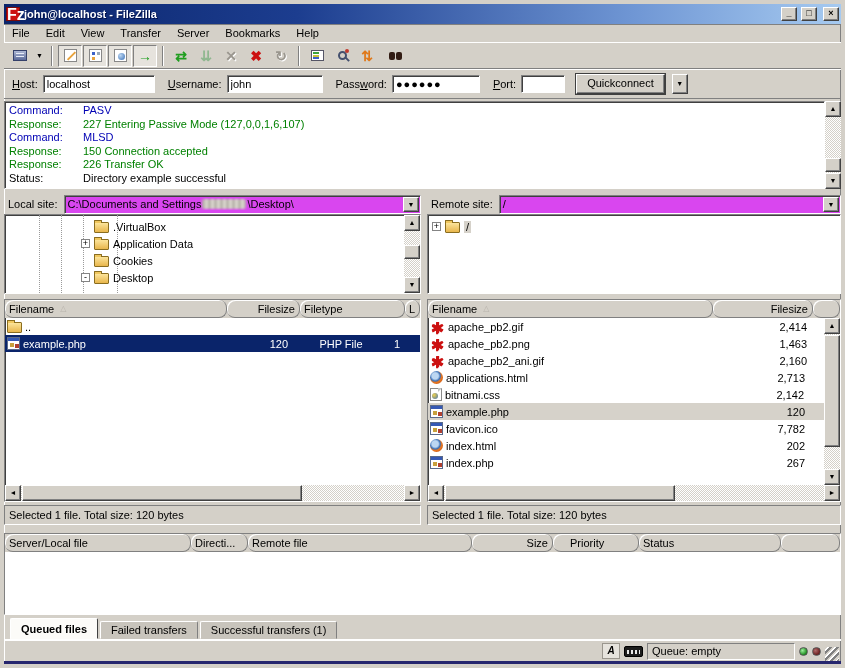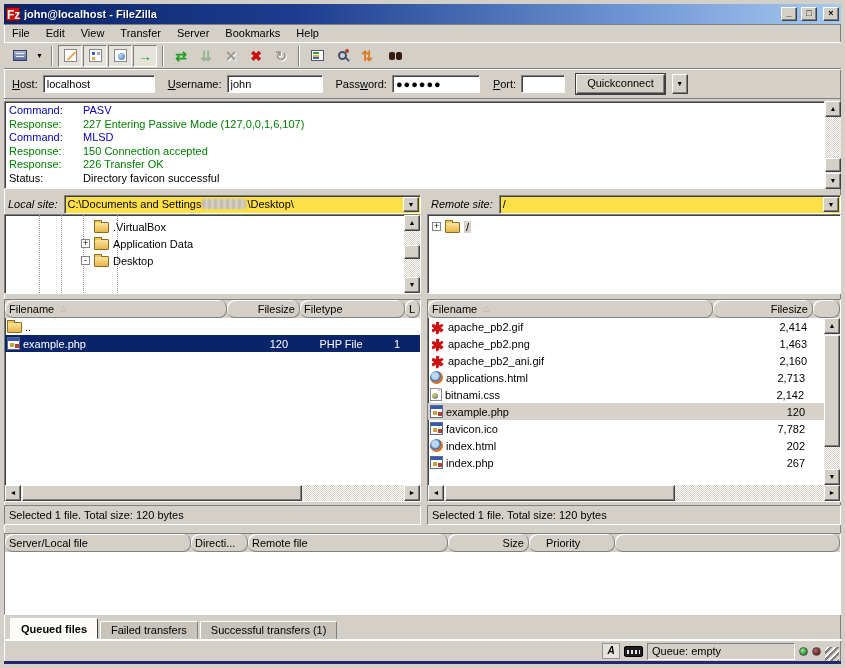--- a/index.html
+++ b/index.html
@@ -19,21 +19,21 @@
     overflow: hidden;
   }
   
   .titlebar {
     flex: none; height: 20px;
     background: linear-gradient(90deg, #0a246a 0%, #1c3d8f 35%, #6f96d4 75%, #a6caf0 100%);
     display: flex; align-items: center; padding: 0 2px; gap: 4px;
   }
   .app-icon {
     width: 14px; height: 14px; background: #cc1111; color: #fff;
-    font-weight: bold; font-size: 12px; line-height: 14px; text-align: center;
+    font-weight: bold; font-size: 16px; line-height: 14px; text-align: center;
     border: 1px solid #7a0a0a; flex: none;
   }
   .title-text { color: #fff; font-weight: bold; font-size: 11px; flex: 1 1 auto;
     white-space: nowrap; overflow: hidden; text-shadow: 1px 1px 0 #00104a; }
   .winbtn {
     width: 16px; height: 14px; flex: none;
     background: #d4d0c8; border: 1px solid; border-color: #fff #404040 #404040 #fff;
     box-shadow: inset -1px -1px 0 #808080;
     font-size: 9px; line-height: 11px; text-align: center; font-weight: bold;
   }
@@ -154,22 +154,22 @@
   .sb-btn.left { left: 0; top: 0; } .sb-btn.right { right: 0; top: 0; }
   .sb-thumb { position: absolute; background: #d4d0c8;
     border: 1px solid; border-color: #fff #404040 #404040 #fff;
     box-shadow: inset -1px -1px 0 #808080; }
   
   .band { flex: none; display: flex; }
   .band .left-col  { width: 417px; flex: none; display: flex; }
   .band .gap-col   { width: 6px; flex: none; }
   .band .right-col { width: 414px; flex: none; display: flex; }
   .band-site { height: 20px; margin-top: 5px; align-items: center; }
-  .site-label { flex: none; padding: 0 6px 0 4px; white-space: nowrap; font-style: italic; }
-  .combo { flex: 1 1 auto; display: flex; height: 19px; background: #fde047;
+  .site-label { flex: none; padding: 0 6px 0 4px; white-space: nowrap; }
+  .combo { flex: 1 1 auto; display: flex; height: 19px; background: #d946ef;
     border: 1px solid; border-color: #808080 #fff #fff #808080;
     box-shadow: inset 1px 1px 0 #404040; align-items: center; }
   .combo .cv { flex: 1 1 auto; padding-left: 3px; white-space: nowrap; overflow: hidden; display:flex; align-items:center;}
   .combo .cbtn { flex: none; width: 16px; height: 15px; margin-right: 1px;
     background: #d4d0c8; border: 1px solid; border-color: #fff #404040 #404040 #fff;
     box-shadow: inset -1px -1px 0 #808080;
     display: flex; align-items: center; justify-content: center; }
   .blurred { display: inline-block; width: 44px; height: 10px; margin: 0 1px;
     background: repeating-linear-gradient(90deg,#b9b4ac 0 3px,#d9d5cd 3px 6px);
     filter: blur(1px); border-radius: 2px; }
@@ -240,21 +240,21 @@
     background: radial-gradient(circle at 35% 35%, #f2d24c, #3a6fb5); }
   .hsb { flex: none; }
   
   .band-status { height: 20px; margin-top: 3px; }
   .status-panel { flex: 1 1 auto; display: flex; align-items: center; padding-left: 4px;
     background: #d4d0c8; border: 1px solid; border-color: #808080 #fff #fff #808080; white-space: nowrap; }
   
   .queue-wrap { flex: none; height: 82px; margin-top: 8px; display: flex; flex-direction: column;
     border: 1px solid; border-color: #808080 #fff #fff #808080; box-shadow: inset 1px 1px 0 #404040;
     background: #fff; overflow: hidden; }
-  .qcol-0 { width: 186px; } .qcol-1 { width: 57px; } .qcol-2 { width: 200px; }
+  .qcol-0 { width: 186px; } .qcol-1 { width: 57px; } .qcol-2 { width: 224px; }
   .qcol-3 { width: 81px; padding-left: 44px; } .qcol-4 { width: 86px; padding-left: 17px; } .qcol-5 { width: 142px; } .qcol-6 { flex: 1 1 auto; }
   .queue-body { flex: 1 1 auto; background: #fff; }
   
   .tabs-row { flex: none; height: 22px; margin-top: 3px; display: flex; align-items: flex-end;
     padding-left: 6px; gap: 2px; border-bottom: 1px solid #fff; }
   .tab { height: 18px; padding: 2px 10px; background: #c8c4bc;
     border: 1px solid; border-color: #fff #808080 #c8c4bc #fff;
     border-radius: 2px 2px 0 0; white-space: nowrap; }
   .tab[data-active="true"] { height: 21px; padding-top: 4px; background: #fcfbf8; font-weight: bold;
     border-color: #fff #404040 #fcfbf8 #fff; }
@@ -384,21 +384,21 @@
       <div class="log-row" data-type="response">
           <span class="llabel">Response:</span>
           <span>150 Connection accepted</span>
         </div>
       <div class="log-row" data-type="response">
           <span class="llabel">Response:</span>
           <span>226 Transfer OK</span>
         </div>
       <div class="log-row" data-type="status">
           <span class="llabel">Status:</span>
-          <span>Directory favicon successful</span>
+          <span>Directory example successful</span>
         </div>
     </div>
     <div class="sb-v" style="width:16px;flex:none">
       <div class="sb-btn up">▲</div>
       <div class="sb-thumb" style="left:0;width:16px;bottom:17px;height:14px"></div>
       <div class="sb-btn down">▼</div>
     </div>
   </div>
 
   <div class="band band-site">
@@ -437,20 +437,25 @@
           <div class="vline" style="left:112px"></div>
           <div class="tree-row indent-local">
             <span class="exp"></span>
             <span class="icon-folder"></span>
             <span class="tree-label">.VirtualBox</span>
           </div>
           <div class="tree-row indent-local">
             <span class="exp">+</span>
             <span class="icon-folder"></span>
             <span class="tree-label">Application Data</span>
+          </div>
+          <div class="tree-row indent-local">
+            <span class="exp"></span>
+            <span class="icon-folder"></span>
+            <span class="tree-label">Cookies</span>
           </div>
           <div class="tree-row indent-local">
             <span class="exp">-</span>
             <span class="icon-folder"></span>
             <span class="tree-label">Desktop</span>
           </div>
         </div>
         <div class="sb-v">
           <div class="sb-btn up">▲</div>
           <div class="sb-thumb" style="left:0;width:16px;top:30px;height:14px"></div>
@@ -613,20 +618,23 @@
         </div>
       <div class="hdr-cell qcol-2">
           <span>Remote file</span>
         </div>
       <div class="hdr-cell qcol-3 num">
           <span>Size</span>
         </div>
       <div class="hdr-cell qcol-4">
           <span>Priority</span>
         </div>
+      <div class="hdr-cell qcol-5">
+          <span>Status</span>
+        </div>
       <div class="hdr-cell qcol-6"></div>
     </div>
     <div class="queue-body"></div>
   </div>
 
   <div class="tabs-row">
     <div class="tab" data-active="true"><span>Queued files</span></div>
     <div class="tab" data-active="false"><span>Failed transfers</span></div>
     <div class="tab" data-active="false"><span>Successful transfers (1)</span></div>
   </div>

